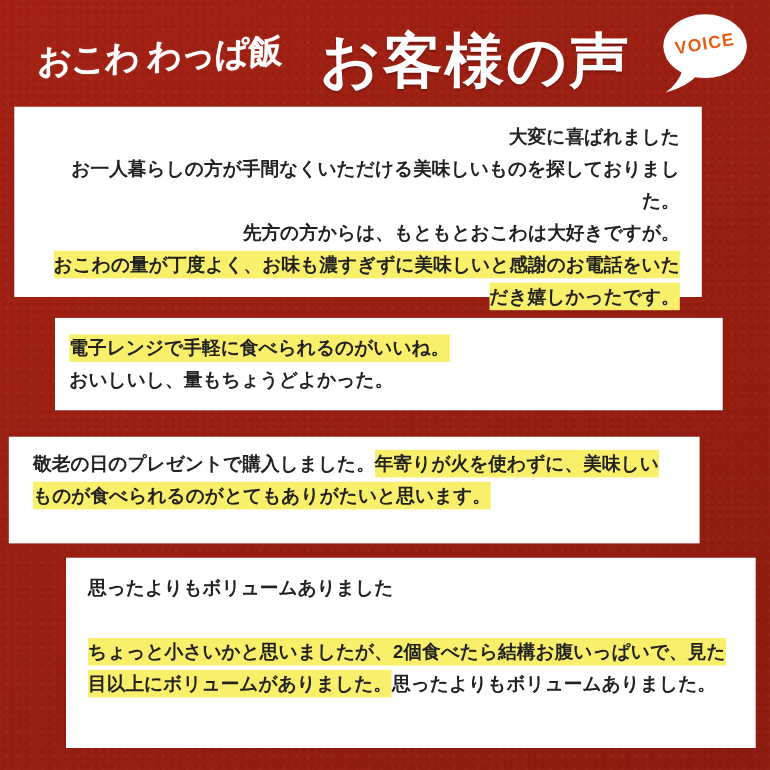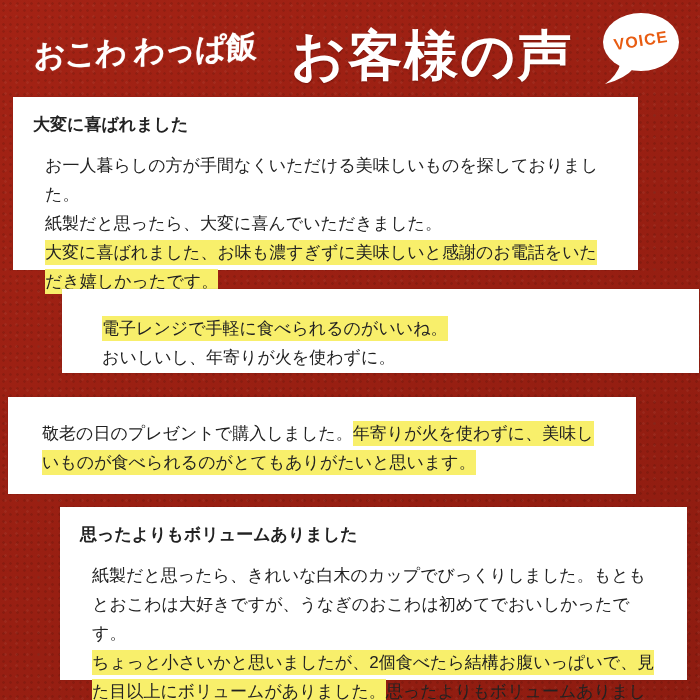--- a/index.html
+++ b/index.html
@@ -72,31 +72,32 @@
 
   
   .card {
     position: absolute;
     background: var(--card, #fff);
     color: var(--text, #222);
     font-size: 17px;
     line-height: 29px;
     box-shadow: 0 0 0 1px rgba(0,0,0,0.04);
   }
-  .card-1 { left: 13px; top: 97px;  width: 585px; height: 145px; padding: 13px 20px 15px; }
-  .card-2 { left: 62px; top: 289px; width: 581px; height: 58px;  padding: 13px 28px 13px; }
+  .card-1 { left: 13px; top: 97px;  width: 585px; height: 145px; padding: 13px 20px 15px; text-align: right; }
+  .card-2 { left: 50px; top: 289px; width: 581px; height: 58px;  padding: 13px 13px 13px; }
   .card-3 { left: 8px;  top: 397px; width: 584px; height: 58px;  padding: 10px 22px 29px; }
   .card-4 { left: 60px; top: 507px; width: 587px; height: 145px; padding: 13px 20px 15px; }
 
   .review-title {
     font-weight: bold;
   }
   .review-body {
-    margin: 12px;
+    margin: 0;
     word-break: break-all;
+    font-weight: bold;
   }
   .seg-hl {
     background: var(--highlight, #f8ef6b);
     padding: 3px 0;
   }
 </style>
 </head>
 <body>
 
 <div class="page" style="--bg: #9e1f12; --card: #ffffff; --highlight: #f8ef6b; --text: #222222; --header-text: #ffffff; --voice-text: #e85c12;">
@@ -108,26 +109,26 @@
       <svg width="84" height="78" viewBox="0 0 84 78">
         <ellipse cx="42" cy="32" rx="38" ry="29" fill="#ffffff"></ellipse>
         <path d="M22 52 Q18 66 6 74 Q26 69 36 57 Z" fill="#ffffff"></path>
       </svg>
       <span class="voice-label">VOICE</span>
     </div>
   </div>
 
   <section class="card card-1">
       <div class="review-title">大変に喜ばれました</div>
-      <p class="review-body"><span class="seg">お一人暮らしの方が手間なくいただける美味しいものを探しておりました。</span><br><span class="seg">紙製だと思ったら、大変に喜んでいただきました。</span><br><span class="seg-hl">大変に喜ばれました、お味も濃すぎずに美味しいと感謝のお電話をいただき嬉しかったです。</span></p>
+      <p class="review-body"><span class="seg">お一人暮らしの方が手間なくいただける美味しいものを探しておりました。</span><br><span class="seg">先方の方からは、もともとおこわは大好きですが。</span><br><span class="seg-hl">おこわの量が丁度よく、お味も濃すぎずに美味しいと感謝のお電話をいただき嬉しかったです。</span></p>
     </section>
   <section class="card card-2">
-      <p class="review-body"><span class="seg-hl">電子レンジで手軽に食べられるのがいいね。</span><br><span class="seg">おいしいし、年寄りが火を使わずに。</span></p>
+      <p class="review-body"><span class="seg-hl">電子レンジで手軽に食べられるのがいいね。</span><br><span class="seg">おいしいし、量もちょうどよかった。</span></p>
     </section>
   <section class="card card-3">
       <p class="review-body"><span class="seg">敬老の日のプレゼントで購入しました。</span><span class="seg-hl">年寄りが火を使わずに、美味しいものが食べられるのがとてもありがたいと思います。</span></p>
     </section>
   <section class="card card-4">
       <div class="review-title">思ったよりもボリュームありました</div>
-      <p class="review-body"><span class="seg">紙製だと思ったら、きれいな白木のカップでびっくりしました。もともとおこわは大好きですが、うなぎのおこわは初めてでおいしかったです。</span><br><span class="seg-hl">ちょっと小さいかと思いましたが、2個食べたら結構お腹いっぱいで、見た目以上にボリュームがありました。</span><span class="seg">思ったよりもボリュームありました。</span></p>
+      <p class="review-body"><br><span class="seg-hl">ちょっと小さいかと思いましたが、2個食べたら結構お腹いっぱいで、見た目以上にボリュームがありました。</span><span class="seg">思ったよりもボリュームありました。</span></p>
     </section>
 
 </div>
 
 </body></html>

